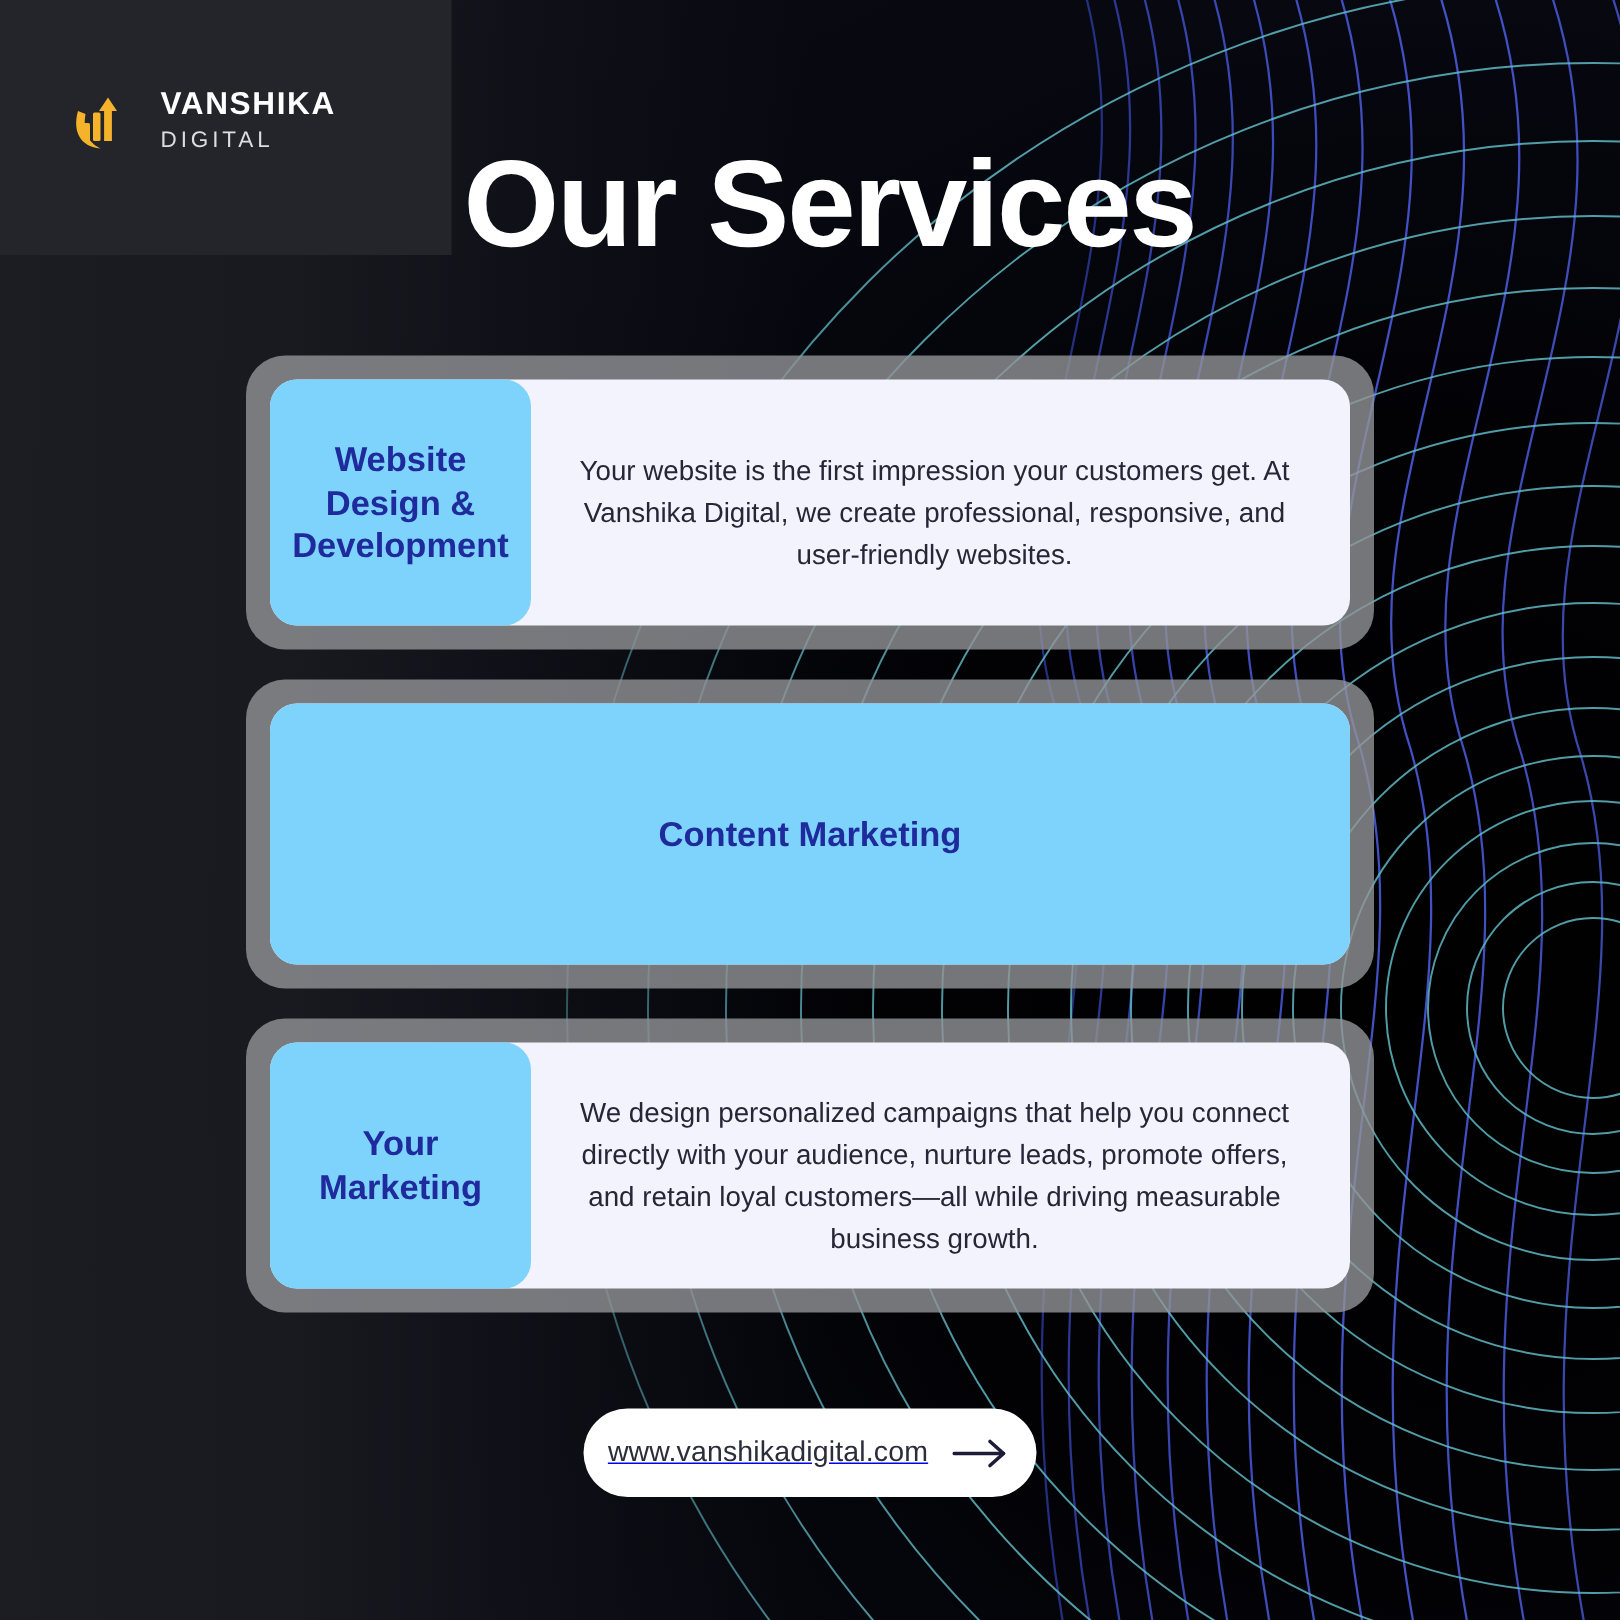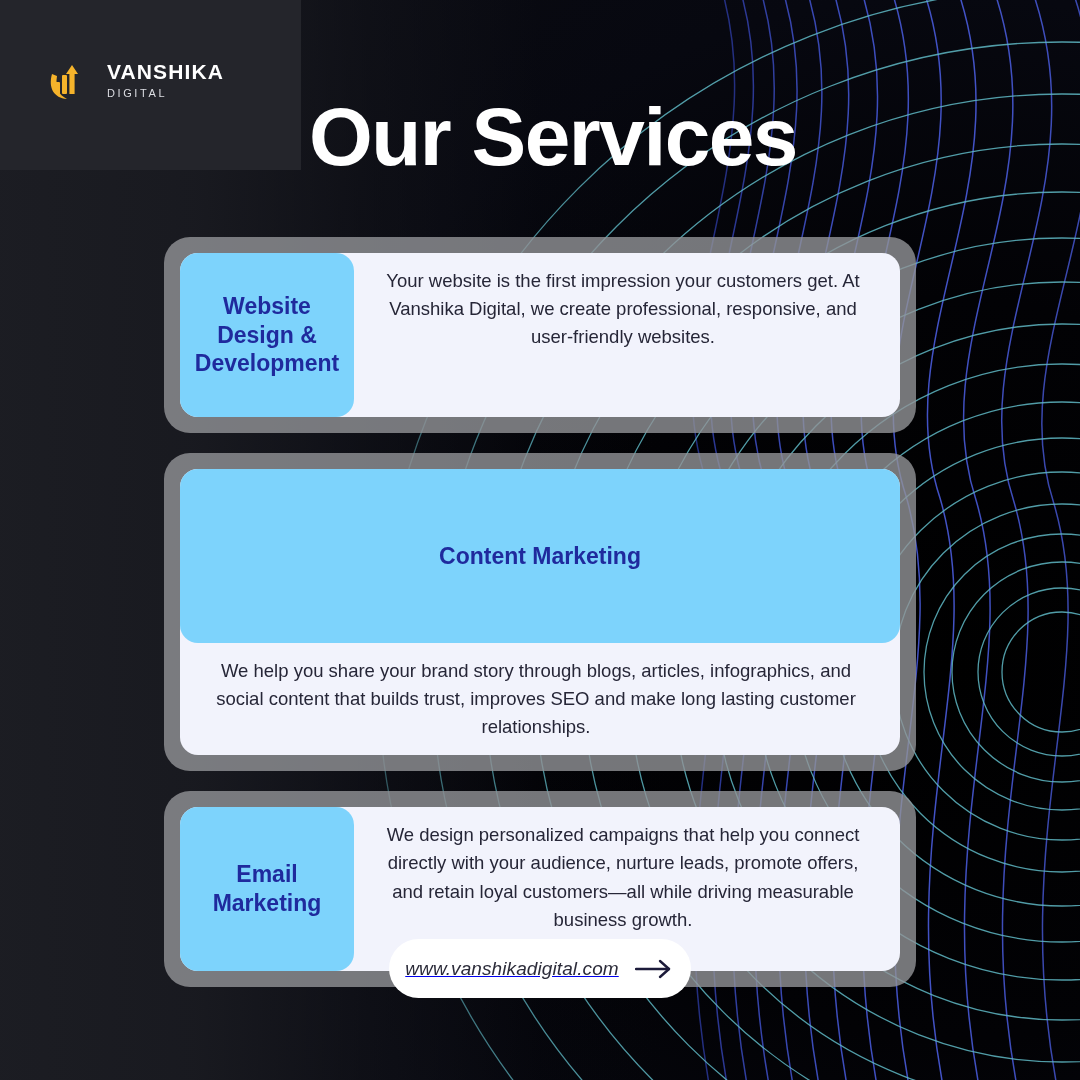--- a/index.html
+++ b/index.html
@@ -50,21 +50,21 @@
     display:flex; align-items:center; gap:25px;
     z-index:12;
   }
   .logo-mark { width:34px; height:44px; display:block; }
   .logo-text { display:flex; flex-direction:column; line-height:1; }
   .logo-main {
     font-size:21px; font-weight:bold; color:#ffffff;
     letter-spacing:1.1px;
   }
   .logo-sub {
-    font-size:11px; font-weight:normal; color:#dcdde2;
+    font-size:15px; font-weight:normal; color:#dcdde2;
     letter-spacing:2.6px; margin-top:6px;
   }
 
   
   .heading {
     position:absolute;
     left:14px; right:0; top:96px;
     text-align:center;
     z-index:12;
     color:#ffffff;
@@ -113,23 +113,23 @@
   .card-title {
     color:#1f2a9d;
     font-size:23px;
     font-weight:bold;
     line-height:1.26;
     text-align:center;
   }
   .card-desc-wrap {
     flex:1;
     display:flex;
-    align-items:flex-start;
+    align-items:center;
     justify-content:center;
-    padding:14px 24px 14px 16px;
+    padding:28px 24px 14px 16px;
   }
   .card-desc {
     color:#262637;
     font-size:18.5px;
     line-height:1.52;
     text-align:center;
   }
 
   
   .card-1 .card-body { min-height:164px; }
@@ -141,21 +141,20 @@
     position:absolute;
     left:389px; top:939px;
     width:302px; height:59px;
     background:#ffffff;
     border-radius:30px;
     display:flex;
     align-items:center;
     justify-content:center;
     gap:16px;
     z-index:12;
-    font-style:italic;
   }
   .url-text {
     color:#2c2c3a;
     font-size:19px;
     letter-spacing:0.1px;
   }
   .url-arrow { display:block; }
 </style>
 </head>
 <body>
@@ -244,30 +243,27 @@
           <p class="card-desc">Your website is the first impression your customers get. At Vanshika Digital, we create professional, responsive, and user-friendly websites.</p>
         </div>
       </div>
     </div>
 
     <div class="card-frame card-2">
       <div class="card-body">
         <div class="card-title-block">
           <div class="card-title">Content Marketing</div>
         </div>
-        <div class="card-desc-wrap">
-          <p class="card-desc">We help you share your brand story through blogs, articles, infographics, and social content that builds trust, improves SEO and make long lasting customer relationships.</p>
-        </div>
       </div>
     </div>
 
     <div class="card-frame card-3">
       <div class="card-body">
         <div class="card-title-block">
-          <div class="card-title">Email Marketing</div>
+          <div class="card-title">Your Marketing</div>
         </div>
         <div class="card-desc-wrap">
           <p class="card-desc">We design personalized campaigns that help you connect directly with your audience, nurture leads, promote offers, and retain loyal customers—all while driving measurable business growth.</p>
         </div>
       </div>
     </div>
 
   </div>
 
   <a class="url-pill" href="#">

